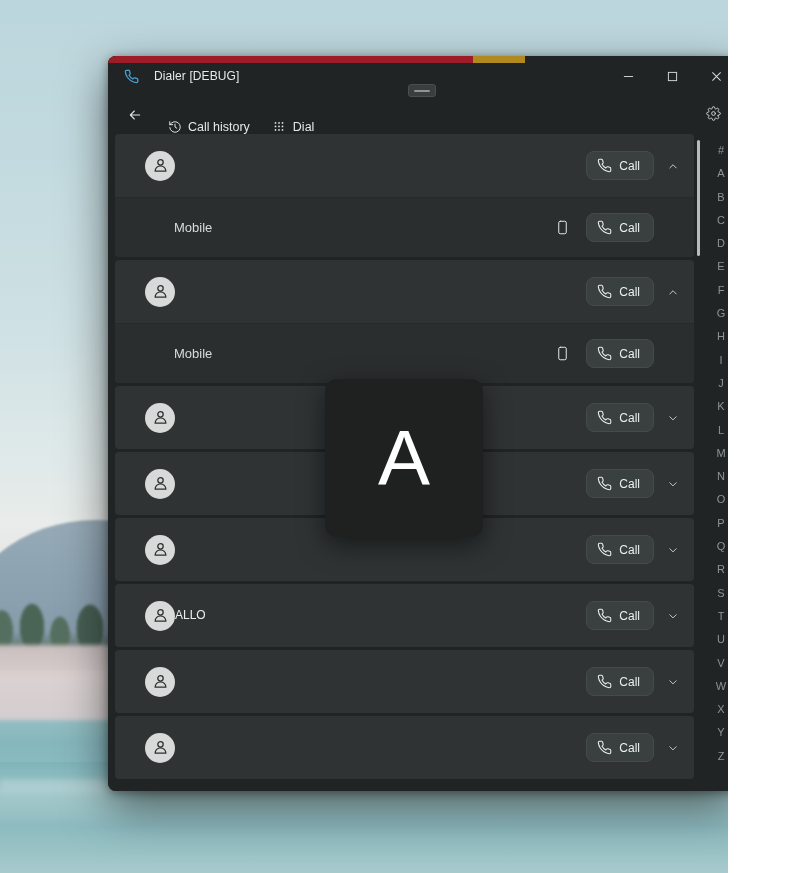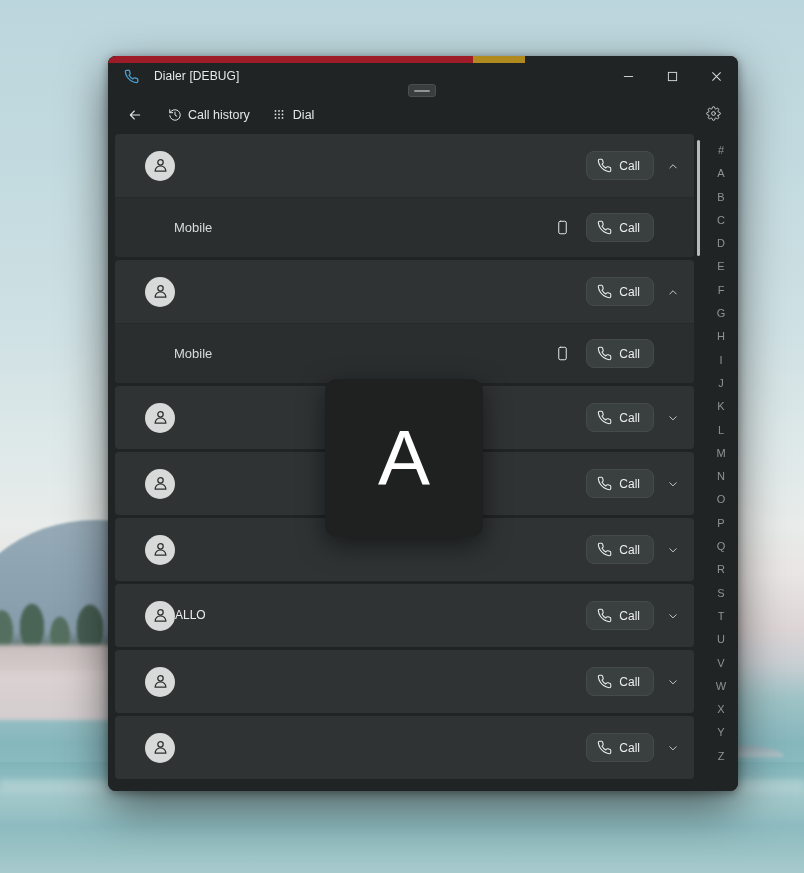--- a/index.html
+++ b/index.html
@@ -8,21 +8,21 @@
   html, body {
     width: 804px;
     height: 873px;
     overflow: hidden;
     font-family: "Liberation Sans", sans-serif;
   }
 
   
   .desktop {
     position: relative;
-    width: 804px;
+    width: 728px;
     height: 873px;
     overflow: hidden;
     background: linear-gradient(180deg,
         #bcd6dd 0%,
         #c2dadf 18%,
         #cfe1e4 38%,
         #dfe9e9 52%,
         #e8ecea 60%,
         #e9e5e4 66%,
         #ddd5d6 72%,
@@ -177,21 +177,21 @@
     position: relative;
   }
   .back-btn {
     width: 30px;
     display: flex; align-items: center; justify-content: center;
     color: #e0e4e4;
   }
   .tabs { display: flex; align-items: stretch; margin-left: 6px; }
   .tab {
     display: flex;
-    align-items: center;
+    align-items: flex-end;
     gap: 6px;
     padding: 0 11px;
     color: #e3e7e7;
     font-size: 12.5px;
     position: relative;
   }
   .tab .tab-ico {
     display: flex; align-items: center; justify-content: center;
     width: 15px; height: 15px;
     color: #e3e7e7;

